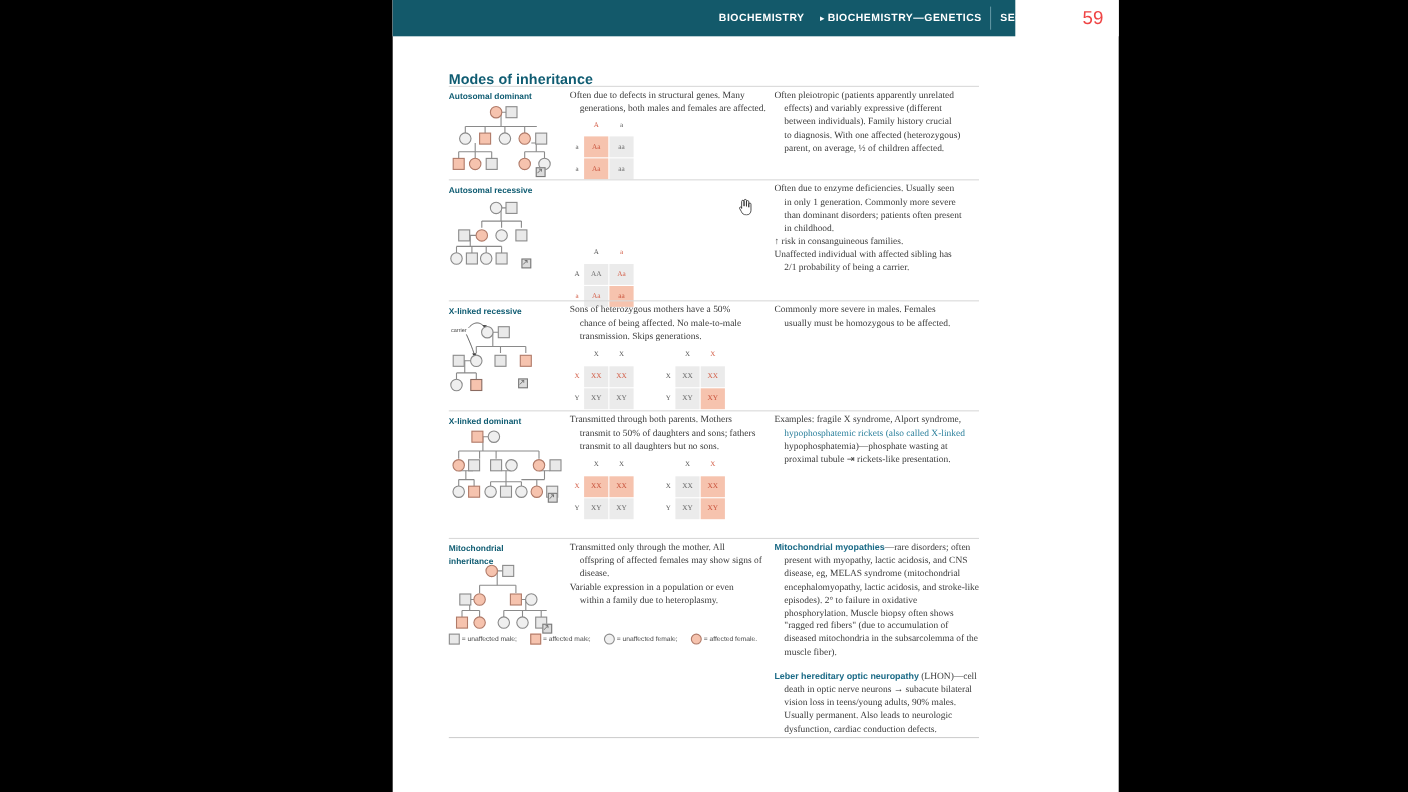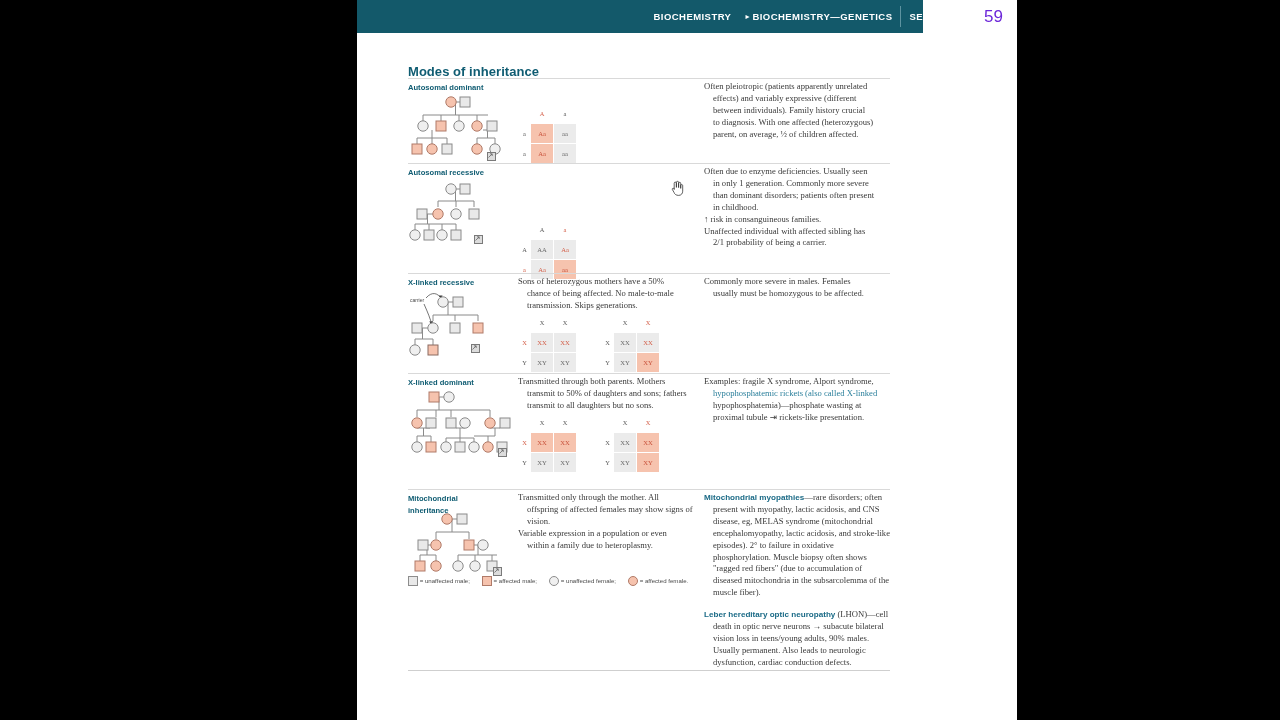--- a/index.html
+++ b/index.html
@@ -7,21 +7,21 @@
   .screen{position:relative;width:1280px;height:720px;background:#000;}
   .page{position:absolute;left:357px;top:0;width:660px;height:720px;background:#ffffff;}
 
   
   .hdr{position:relative;height:33px;background:#ffffff;}
   .hdr-teal2{position:absolute;left:0;top:0;width:566px;height:33px;background:#13596a;}
   .hdr-inner{position:absolute;left:0;top:0;right:0;height:33px;display:flex;align-items:center;justify-content:flex-end;}
   .hdr-txt{font-family:"Liberation Sans",sans-serif;font-weight:bold;font-size:9.5px;letter-spacing:.45px;color:#ffffff;white-space:nowrap;}
   .hdr-sep{width:1px;height:21px;background:#5d93a0;margin:0 8px;}
   .hdr-arrow{color:#fff;font-size:8px;margin-right:3px;}
-  .pagenum{font-family:"Liberation Sans",sans-serif;font-size:17px;color:#6d28d9;margin-left:20px;margin-right:14px;font-weight:400;}
+  .pagenum{font-family:"Liberation Sans",sans-serif;font-size:17px;color:#ef4444;margin-left:20px;margin-right:14px;font-weight:400;}
 
   
   .content{position:absolute;left:0;top:33px;width:566px;}
   .sect-title{position:absolute;left:51px;top:31px;font-family:"Liberation Sans",sans-serif;font-size:13px;font-weight:bold;color:#0f5c72;letter-spacing:.05px;}
 
   .row{position:absolute;left:51px;width:482px;border-top:1px solid #d9d9d9;}
   .row .label{position:absolute;left:0;top:3px;width:92px;font-family:"Liberation Sans",sans-serif;font-size:7.6px;font-weight:bold;color:#0f5c72;line-height:11.5px;}
   .col-mid{position:absolute;left:110px;top:2px;width:183px;font-size:8.6px;line-height:11.9px;color:#3a3a3a;}
   .col-right{position:absolute;left:296px;top:2px;width:186px;font-size:8.6px;line-height:11.9px;color:#3a3a3a;}
   .ind{display:block;padding-left:9px;text-indent:-9px;}
@@ -77,20 +77,24 @@
       </div>
     </div>
 
     <div class="content">
 
       <div class="sect-title">Modes of inheritance</div>
 
       <div class="row" style="top:45px;height:85px;">
         <div class="label">Autosomal dominant</div>
 
+        <div class="col-mid">
+          <span class="ind">Often due to defects in structural genes. Many</span>
+          <span class="ind2">generations, both males and females are affected.</span>
+        </div>
 
         <div class="col-right">
           <span class="ind">Often pleiotropic (patients apparently unrelated</span>
           <span class="ind2">effects) and variably expressive (different</span>
           <span class="ind2">between individuals). Family history crucial</span>
           <span class="ind2">to diagnosis. With one affected (heterozygous)</span>
           <span class="ind2">parent, on average, ½ of children affected.</span>
         </div>
 
         <div class="ped" style="left:0px;top:14px;">
@@ -444,21 +448,21 @@
       </div>
 
       <div class="row" style="top:440px;height:196px;margin-top:16px;">
         <div class="label">
           <span>Mitochondrial inheritance</span>
         </div>
 
         <div class="col-mid">
           <span class="ind">Transmitted only through the mother. All</span>
           <span class="ind2">offspring of affected females may show signs of</span>
-          <span class="ind2">vision.</span>
+          <span class="ind2">disease.</span>
           <span class="ind">Variable expression in a population or even</span>
           <span class="ind2">within a family due to heteroplasmy.</span>
         </div>
 
         <div class="col-right">
           <div style="padding-left:9px;text-indent:-9px;">
             <span class="accent">Mitochondrial myopathies</span><span>—rare disorders; often present with myopathy, lactic acidosis, and CNS disease, eg, MELAS syndrome (mitochondrial encephalomyopathy, lactic acidosis, and stroke-like episodes). 2° to failure in oxidative phosphorylation. Muscle biopsy often shows "ragged red fibers" (due to accumulation of diseased mitochondria in the subsarcolemma of the muscle fiber).</span>
           </div>
           <div style="padding-left:9px;text-indent:-9px;margin-top:10px;">
             <span class="accent">Leber hereditary optic neuropathy</span><span> (LHON)—cell death in optic nerve neurons → subacute bilateral vision loss in teens/young adults, 90% males. Usually permanent. Also leads to neurologic dysfunction, cardiac conduction defects.</span>

